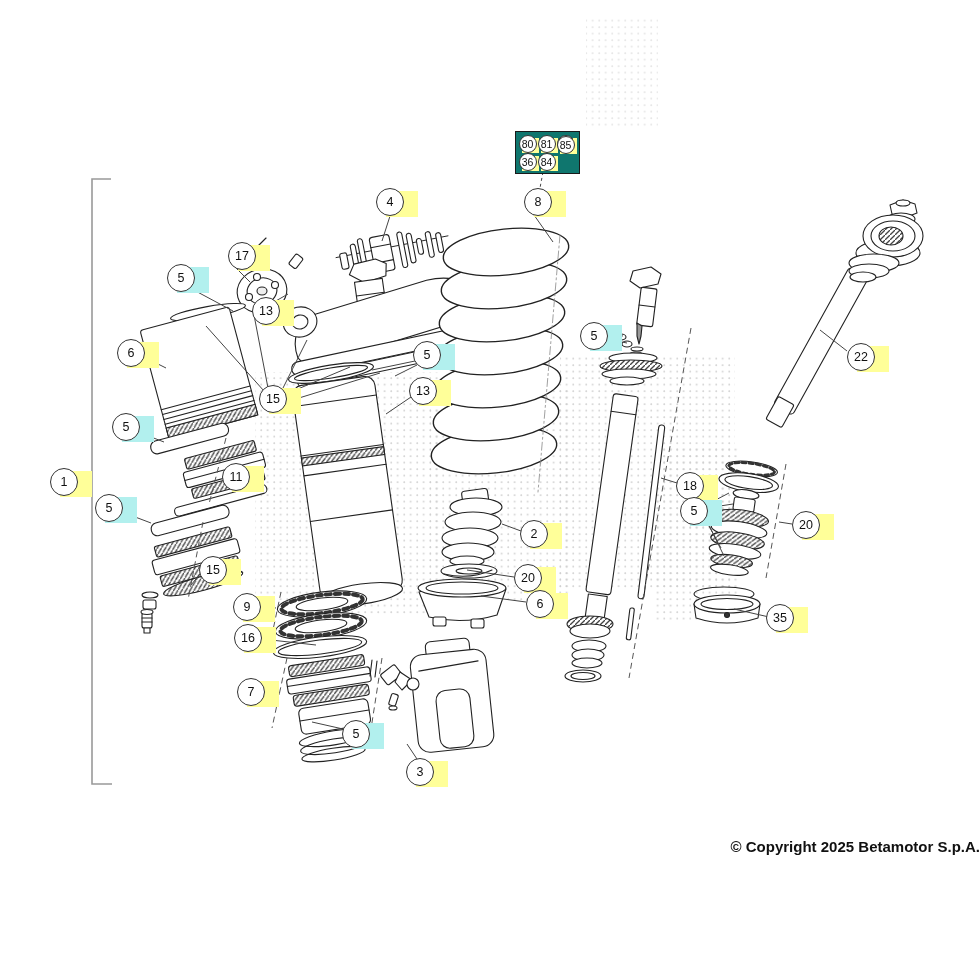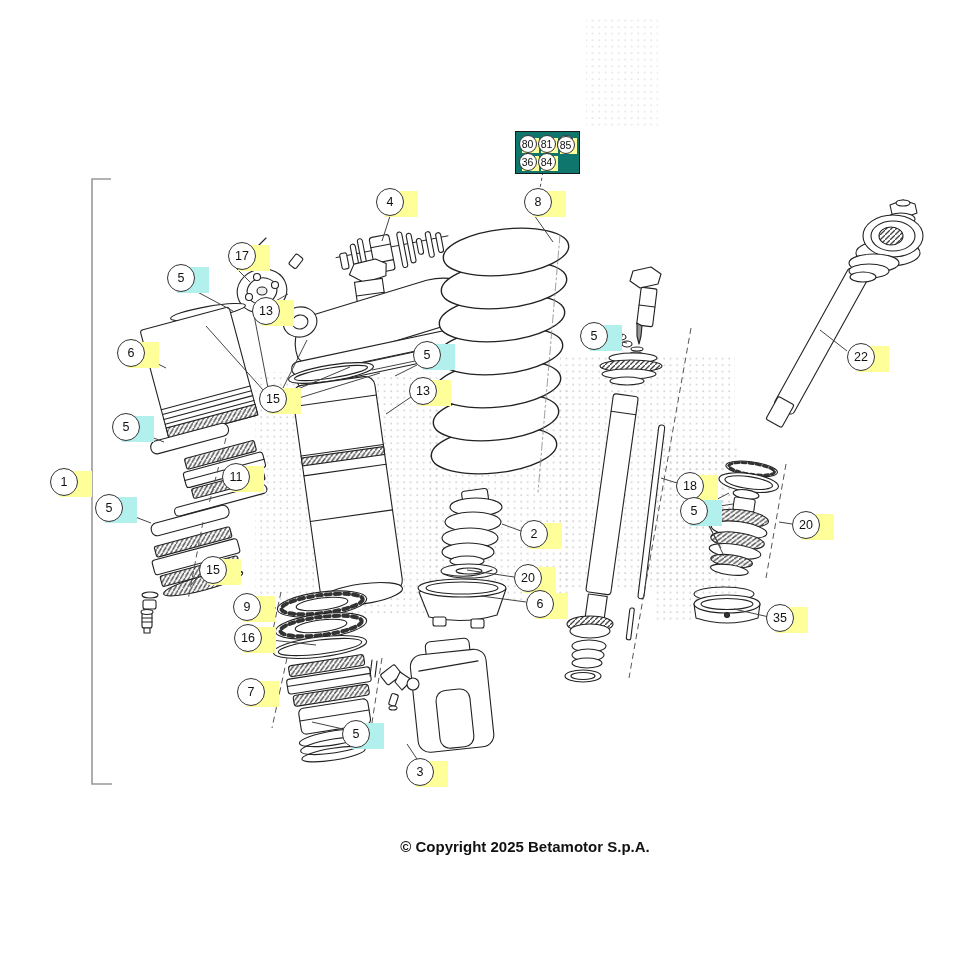--- a/index.html
+++ b/index.html
@@ -11,21 +11,21 @@
   .callout .hl{position:absolute;left:10px;top:3px;width:32px;height:26px;}
   .callout .num{position:absolute;left:0;top:0;width:28px;height:28px;box-sizing:border-box;
       border:1.4px solid #333;border-radius:50%;background:#fff;display:flex;
       align-items:center;justify-content:center;font-size:12.5px;color:#111;}
   #ref-box{position:absolute;width:63px;height:41px;border:1.6px solid #1a1a1a;background:#0f766e;}
   .ref-cell{position:absolute;width:18px;height:18px;}
   .ref-cell .hl{position:absolute;left:3px;top:3px;width:17px;height:15px;}
   .ref-cell .num{position:absolute;left:0;top:0;width:18px;height:18px;box-sizing:border-box;
       border:1.2px solid #333;border-radius:50%;background:#fff;display:flex;
       align-items:center;justify-content:center;font-size:10.5px;color:#111;}
-  .copyright{position:absolute;left:70px;right:0;top:838px;text-align:center;
+  .copyright{position:absolute;left:70px;right:0;top:838px;text-align:right;
       font-size:15px;font-weight:700;color:#111;}
 </style>
 </head>
 <body>
 
 <div class="stage">
 
 <svg width="980" height="980" viewBox="0 0 980 980">
   <defs>
     <pattern id="dots" width="6.5" height="6.5" patternUnits="userSpaceOnUse">

